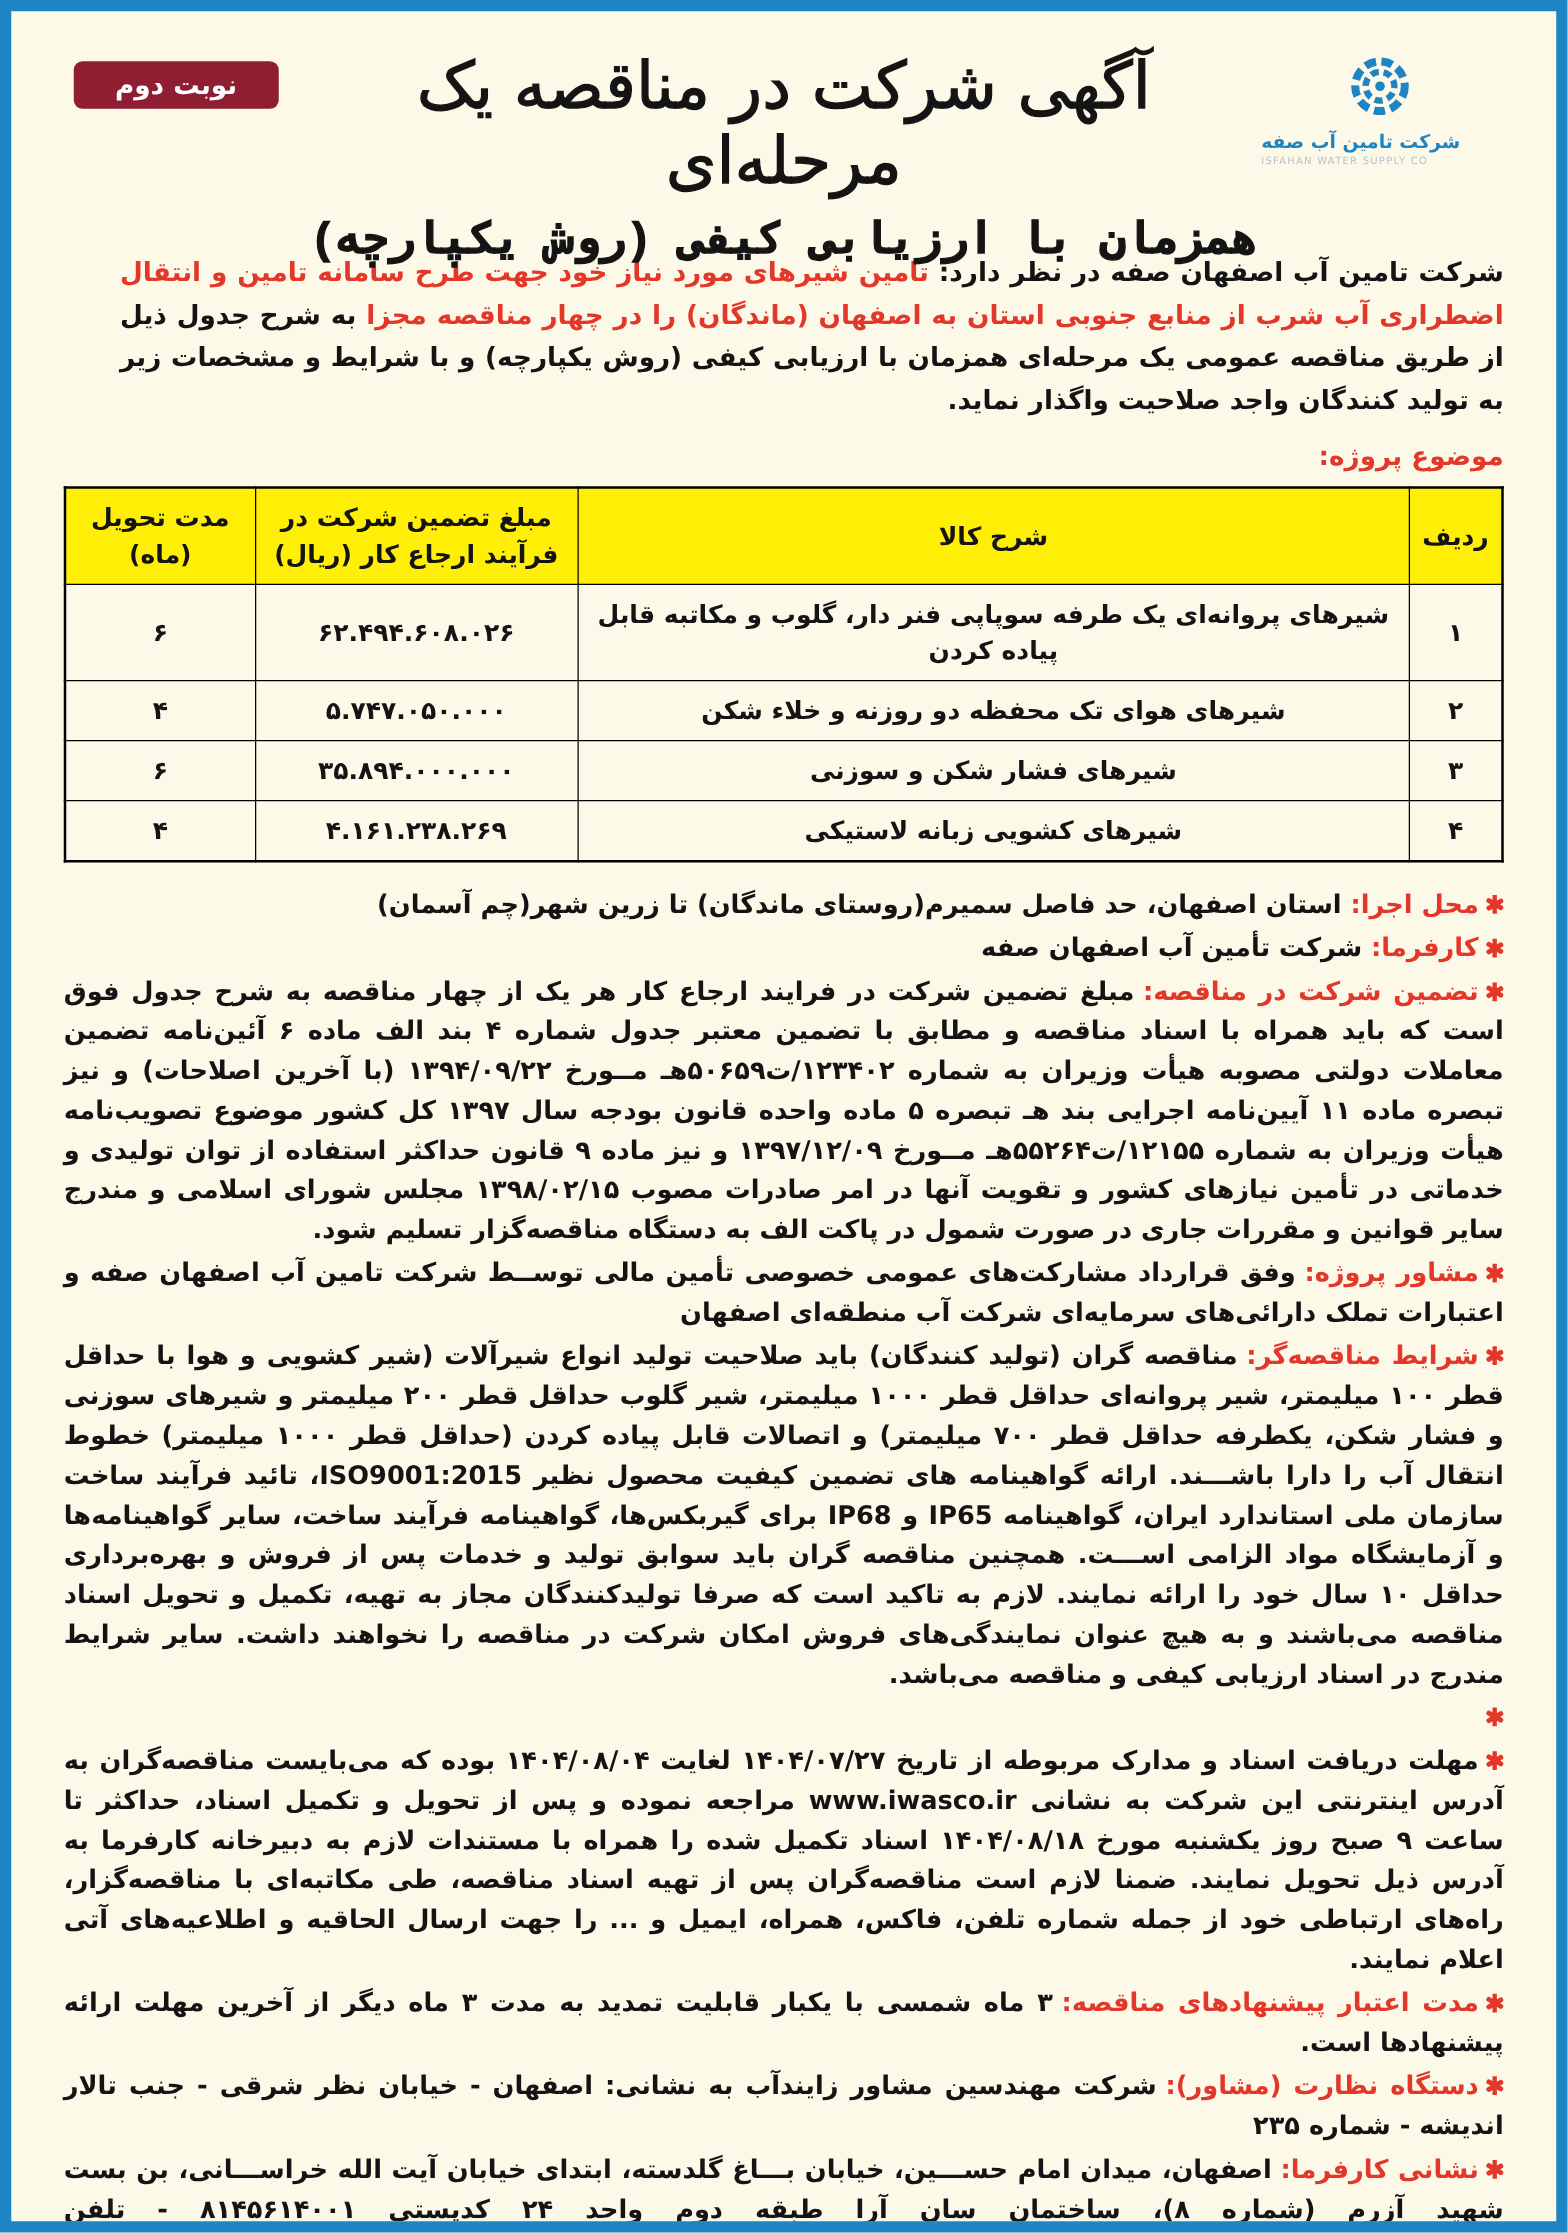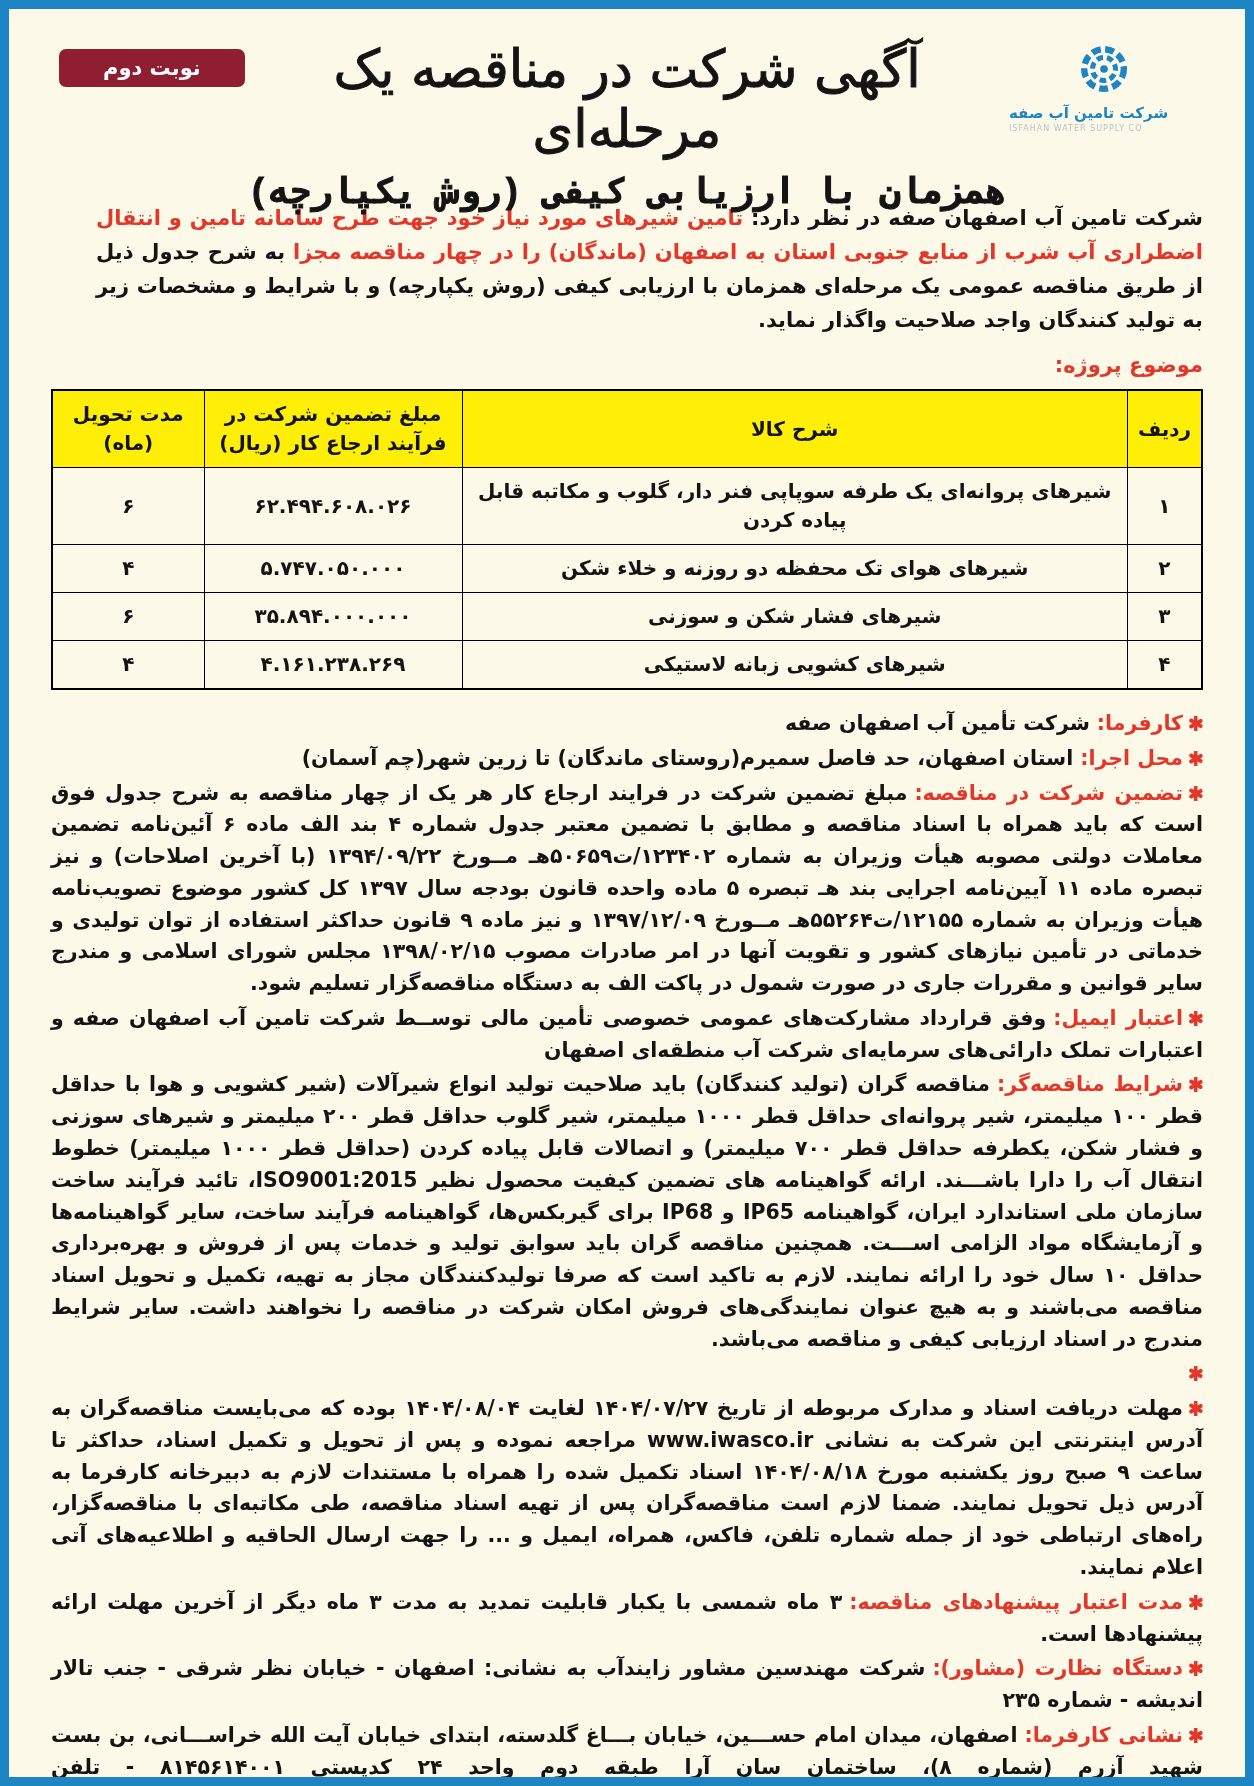--- a/index.html
+++ b/index.html
@@ -22,21 +22,21 @@
     direction:rtl;
     color:var(--ink);
     overflow:hidden;
   }
   
   .header{position:relative;height:158px;}
   .badge{
     position:absolute;left:8px;top:14px;
     background:var(--maroon);color:#fff;
     font-weight:bold;font-size:21px;
-    padding:7px 44px;border-radius:7px;
+    padding:7px 33px;border-radius:7px;
     white-space:nowrap;
   }
   .logo{position:absolute;right:4px;top:2px;width:190px;text-align:left;}
   .logo svg{width:64px;height:64px;display:block;margin:0 auto;}
   .logo-fa{color:var(--blue);font-weight:bold;font-size:15px;margin-top:3px;}
   .logo-en{color:#b7c2c9;font-size:8px;letter-spacing:1px;margin-top:2px;}
   .titles{width:780px;margin:0 auto;text-align:center;padding-top:4px;}
   .t1{font-size:52px;font-weight:normal;-webkit-text-stroke:1px var(--ink);}
   .t2{font-size:35px;font-weight:bold;-webkit-text-stroke:1px var(--ink);margin-top:12px;font-family:Liberation Mono, monospace;}
   
@@ -131,33 +131,33 @@
       <tr>
         <td>۴</td>
         <td>شیرهای کشویی زبانه لاستیکی</td>
         <td>۴.۱۶۱.۲۳۸.۲۶۹</td>
         <td>۴</td>
       </tr>
     </tbody>
   </table>
 
   <p class="sec">
-    <span class="star"></span><span class="sec-label">کارفرما:</span><span>شرکت تأمین آب اصفهان صفه</span>
+    <span class="star"></span><span class="sec-label">محل اجرا:</span><span>استان اصفهان، حد فاصل سمیرم(روستای ماندگان) تا زرین شهر(چم آسمان)</span>
   </p>
 
   <p class="sec">
-    <span class="star"></span><span class="sec-label">محل اجرا:</span><span>استان اصفهان، حد فاصل سمیرم(روستای ماندگان) تا زرین شهر(چم آسمان)</span>
+    <span class="star"></span><span class="sec-label">کارفرما:</span><span>شرکت تأمین آب اصفهان صفه</span>
   </p>
 
   <p class="sec">
     <span class="star"></span><span class="sec-label">تضمین شرکت در مناقصه:</span><span>مبلغ تضمین شرکت در فرایند ارجاع کار هر یک از چهار مناقصه به شرح جدول فوق است که باید همراه با اسناد مناقصه و مطابق با تضمین معتبر جدول شماره ۴ بند الف ماده ۶ آئین‌نامه تضمین معاملات دولتی مصوبه هیأت وزیران به شماره ۱۲۳۴۰۲/ت۵۰۶۵۹هـ مــورخ ۱۳۹۴/۰۹/۲۲ (با آخرین اصلاحات) و نیز تبصره ماده ۱۱ آیین‌نامه اجرایی بند هـ تبصره ۵ ماده واحده قانون بودجه سال ۱۳۹۷ کل کشور موضوع تصویب‌نامه هیأت وزیران به شماره ۱۲۱۵۵/ت۵۵۲۶۴هـ مــورخ ۱۳۹۷/۱۲/۰۹ و نیز ماده ۹ قانون حداکثر استفاده از توان تولیدی و خدماتی در تأمین نیازهای کشور و تقویت آنها در امر صادرات مصوب ۱۳۹۸/۰۲/۱۵ مجلس شورای اسلامی و مندرج سایر قوانین و مقررات جاری در صورت شمول در پاکت الف به دستگاه مناقصه‌گزار تسلیم شود.</span>
   </p>
 
   <p class="sec">
-    <span class="star"></span><span class="sec-label">اعتبار ایمیل:</span><span>وفق قرارداد مشارکت‌های عمومی خصوصی تأمین مالی توســط شرکت تامین آب اصفهان صفه و اعتبارات تملک دارائی‌های سرمایه‌ای شرکت آب منطقه‌ای اصفهان</span>
+    <span class="star"></span><span class="sec-label">مشاور پروژه:</span><span>وفق قرارداد مشارکت‌های عمومی خصوصی تأمین مالی توســط شرکت تامین آب اصفهان صفه و اعتبارات تملک دارائی‌های سرمایه‌ای شرکت آب منطقه‌ای اصفهان</span>
   </p>
 
   <p class="sec">
     <span class="star"></span><span class="sec-label">شرایط مناقصه‌گر:</span><span>مناقصه گران (تولید کنندگان) باید صلاحیت تولید انواع شیرآلات (شیر کشویی و هوا با حداقل قطر ۱۰۰ میلیمتر، شیر پروانه‌ای حداقل قطر ۱۰۰۰ میلیمتر، شیر گلوب حداقل قطر ۲۰۰ میلیمتر و شیرهای سوزنی و فشار شکن، یکطرفه حداقل قطر ۷۰۰ میلیمتر) و اتصالات قابل پیاده کردن (حداقل قطر ۱۰۰۰ میلیمتر) خطوط انتقال آب را دارا باشـــند. ارائه گواهینامه های تضمین کیفیت محصول نظیر ISO9001:2015، تائید فرآیند ساخت سازمان ملی استاندارد ایران، گواهینامه IP65 و IP68 برای گیربکس‌ها، گواهینامه فرآیند ساخت، سایر گواهینامه‌ها و آزمایشگاه مواد الزامی اســـت. همچنین مناقصه گران باید سوابق تولید و خدمات پس از فروش و بهره‌برداری حداقل ۱۰ سال خود را ارائه نمایند. لازم به تاکید است که صرفا تولیدکنندگان مجاز به تهیه، تکمیل و تحویل اسناد مناقصه می‌باشند و به هیچ عنوان نمایندگی‌های فروش امکان شرکت در مناقصه را نخواهند داشت. سایر شرایط مندرج در اسناد ارزیابی کیفی و مناقصه می‌باشد.</span>
   </p>
 
   <p class="sec">
     <span class="star"></span>
   </p>
 

